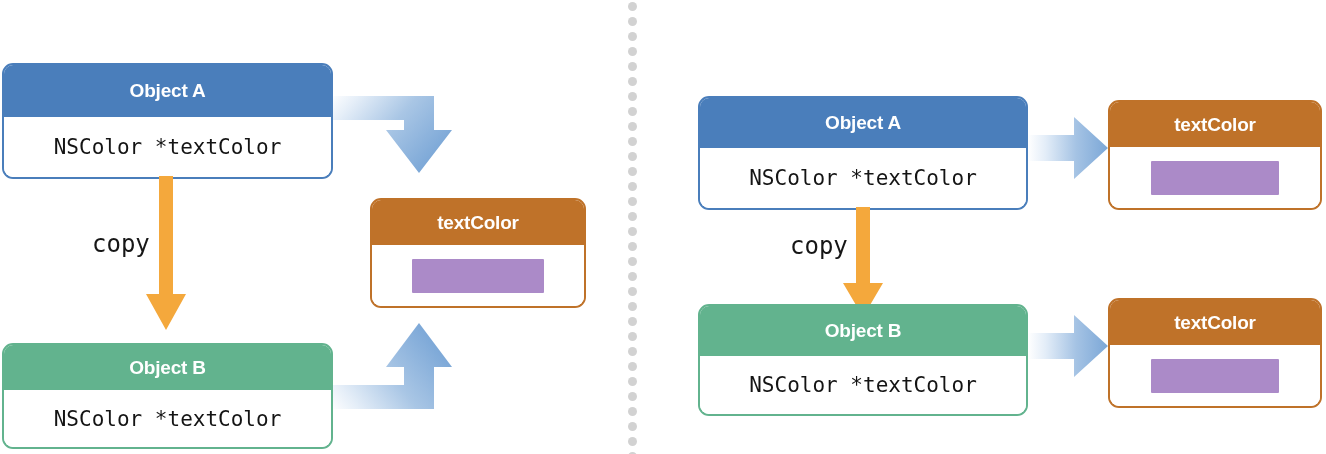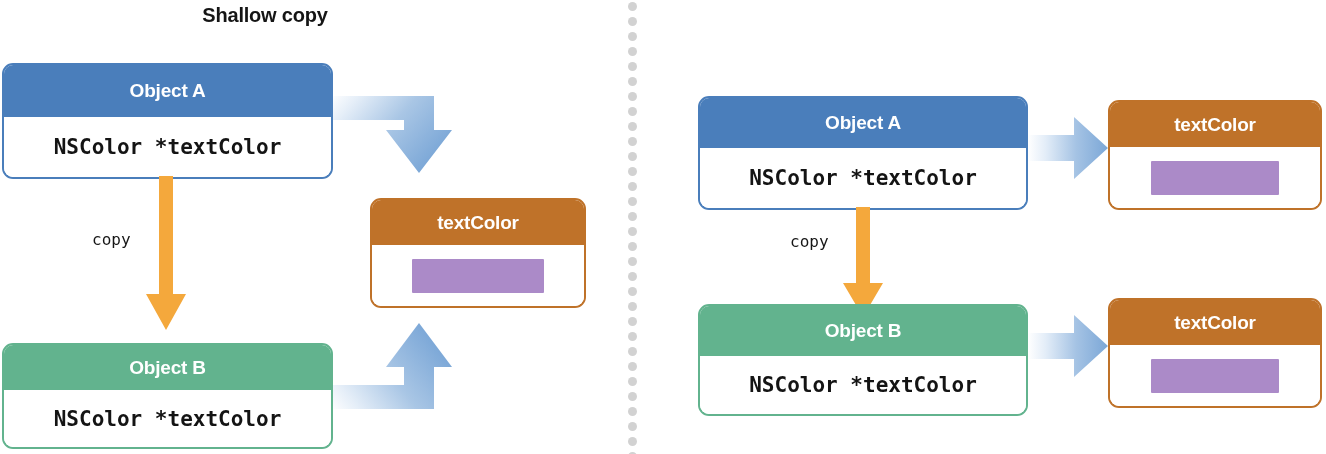--- a/index.html
+++ b/index.html
@@ -50,21 +50,20 @@
     box-sizing:border-box;
     width:100%;
     display:flex;
     align-items:center;
     justify-content:center;
     background:#ffffff;
     color:#141414;
     font-family:"DejaVu Sans Mono", monospace;
     font-size:21px;
     letter-spacing:0px;
-    font-weight:bold;
   }
 
   .swatch{
     background:#ab8ac8;
     border-radius:1px;
   }
 
   
   #divider{
     position:absolute;
@@ -79,31 +78,30 @@
     background:#d2d2d2;
     display:block;
   }
 
   
   .arrow-svg{position:absolute;overflow:visible;}
 
   .copy-label{
     position:absolute;
     font-family:"DejaVu Sans Mono", monospace;
-    font-size:16px;
+    font-size:24px;
     color:#161616;
     white-space:nowrap;
   }
 </style>
 </head>
 <body>
 
 <div id="stage">
 
-  <div class="panel-title" style="left:165px;top:4px;width:200px;">Shallow copy</div>
 
 
   <div id="divider">
       <i style="top: 0px; background: rgb(210, 210, 210);"></i>
       <i style="top: 15px; background: rgb(210, 210, 210);"></i>
       <i style="top: 30px; background: rgb(210, 210, 210);"></i>
       <i style="top: 45px; background: rgb(210, 210, 210);"></i>
       <i style="top: 60px; background: rgb(210, 210, 210);"></i>
       <i style="top: 75px; background: rgb(210, 210, 210);"></i>
       <i style="top: 90px; background: rgb(210, 210, 210);"></i>

